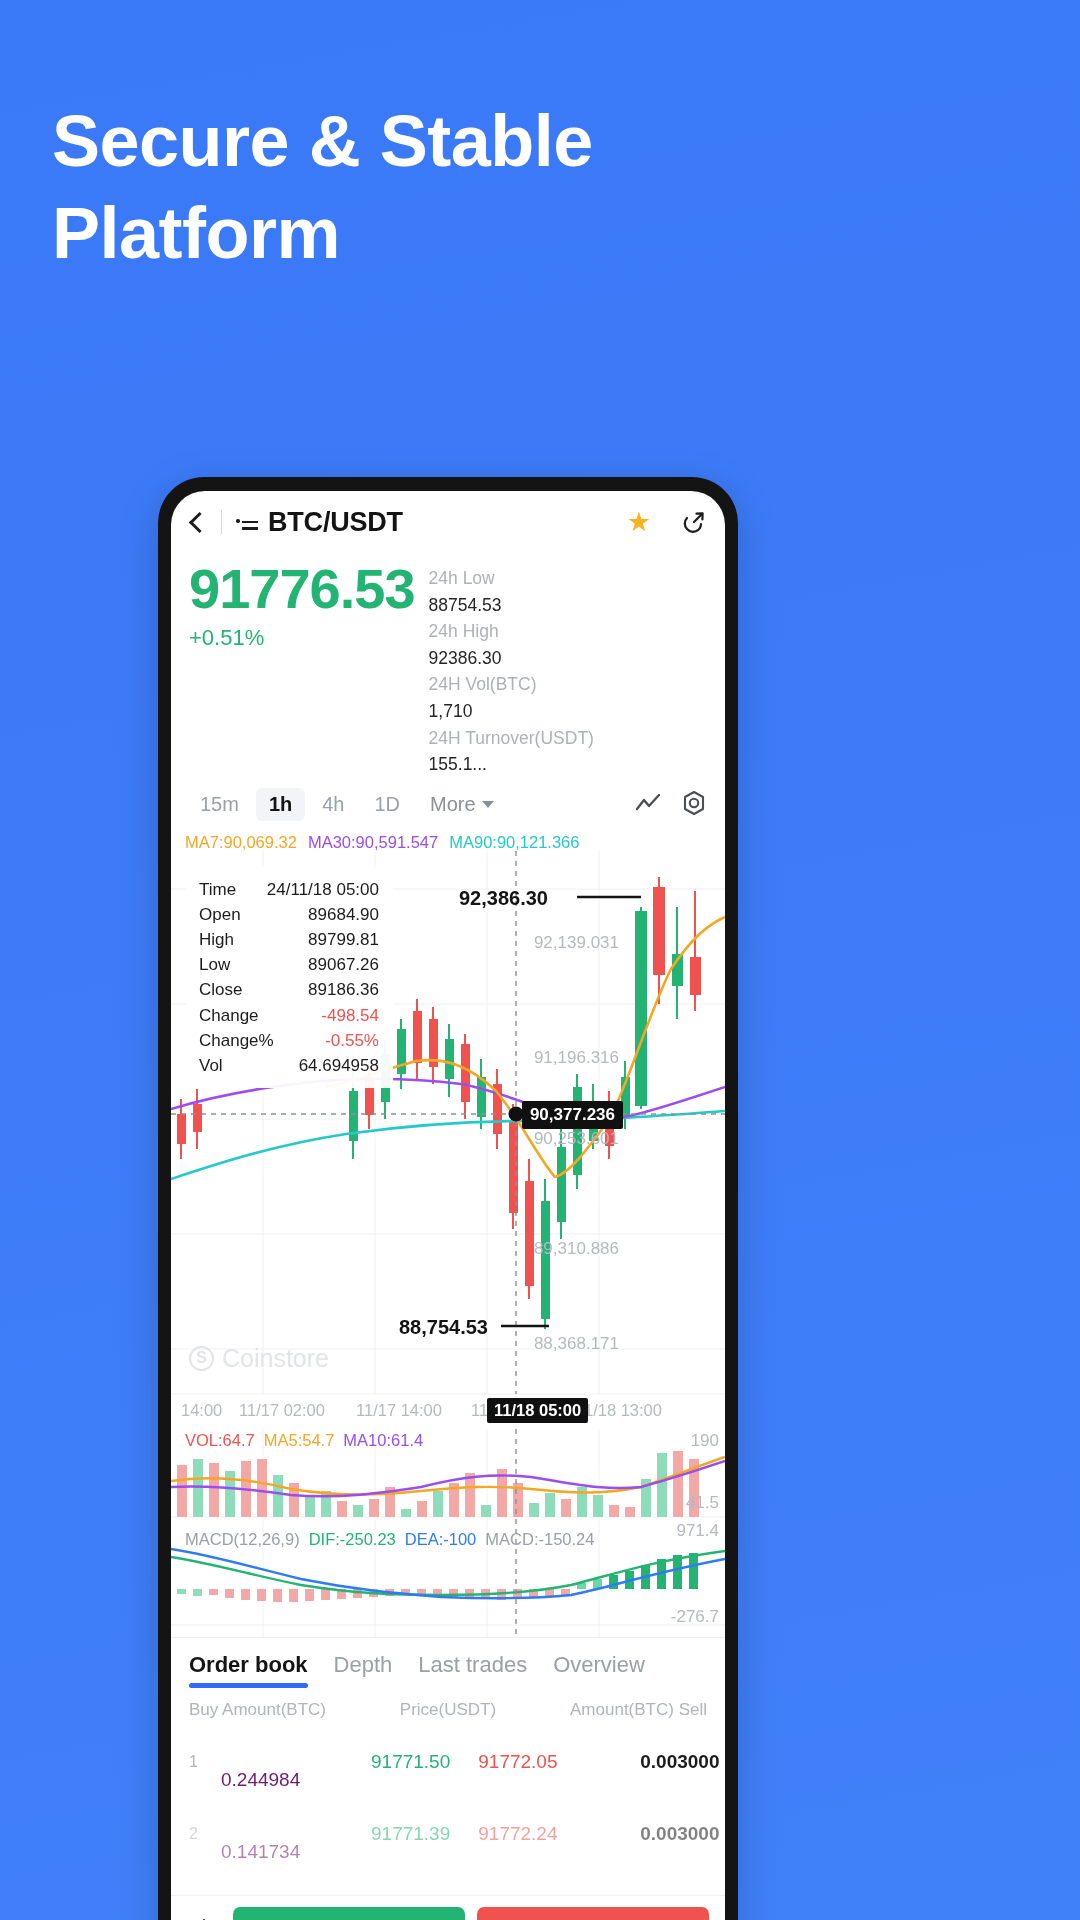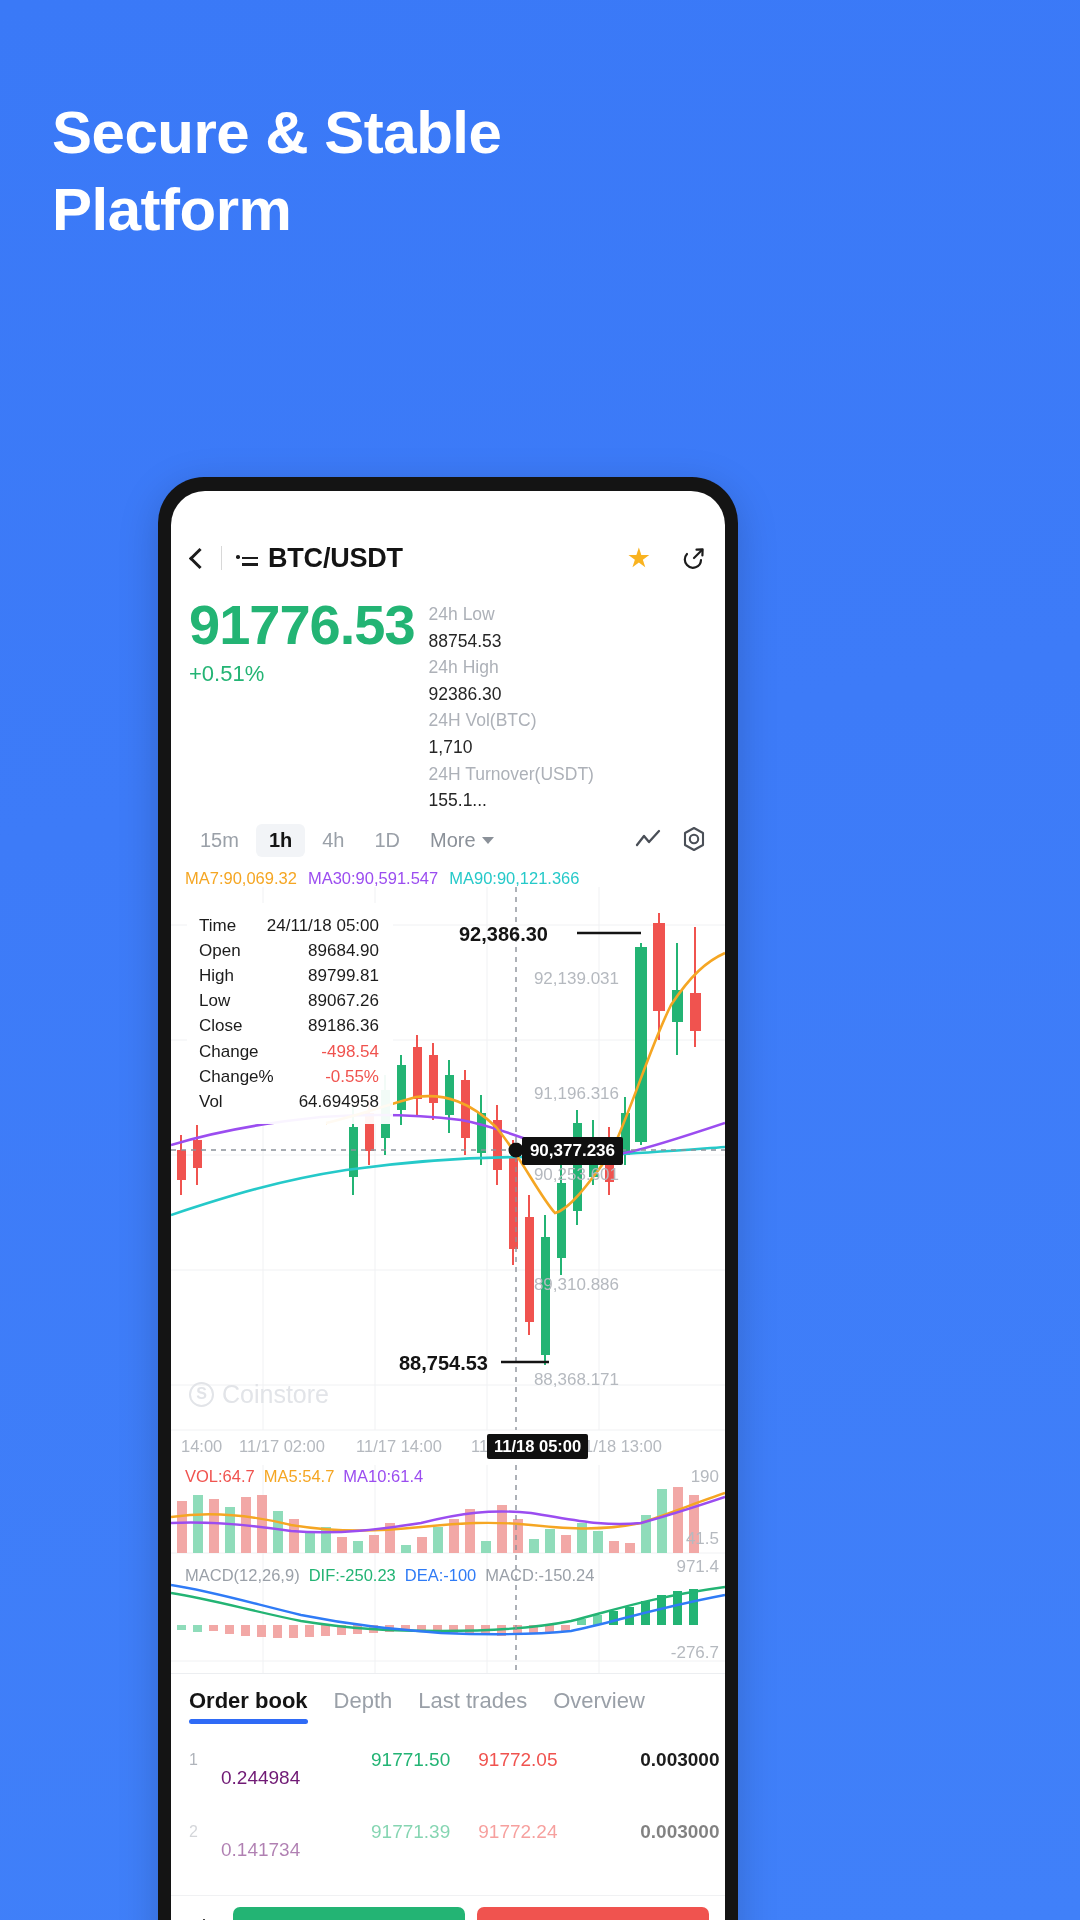--- a/index.html
+++ b/index.html
@@ -14,21 +14,21 @@
     background: linear-gradient(170deg, #3a79f7 0%, #3d7bf8 40%, #4080f9 100%);
     overflow: hidden;
   }
 
   
   .headline {
     position: absolute;
     left: 52px; top: 95px;
     width: 900px;
     color: #ffffff;
-    font-size: 60px;
+    font-size: 72px;
     font-weight: bold;
     line-height: 1.28;
     letter-spacing: -0.5px;
   }
   .headline .l2 { display:block; }
 
   
   #phone {
     position: absolute;
     left: 158px; top: 477px;
@@ -45,21 +45,20 @@
     border-radius: 34px 34px 0 0;
     overflow: hidden;
   }
 
   
   .apphdr {
     display: flex; align-items: center;
     height: 62px;
     padding: 0 18px 0 14px;
     gap: 10px;
-    margin-top: 36px;
   }
   .backchev { width: 22px; height: 22px; position: relative; flex: 0 0 auto; }
   .backchev:before {
     content: ""; position: absolute; left: 7px; top: 4px;
     width: 12px; height: 12px;
     border-left: 3px solid #1c1c1c; border-bottom: 3px solid #1c1c1c;
     transform: rotate(45deg);
   }
   .vdiv { width:1px; height: 24px; background: #d8d8d8; margin: 0 4px; }
   .listicon { width: 22px; height: 18px; position: relative; flex:0 0 auto; }
@@ -600,20 +599,25 @@
         <div class="axlabel" style="top:78px">-276.7</div>
       </div>
 
       <div class="obwrap">
         <div class="obtabs">
           <div class="obtab active">Order book</div>
           <div class="obtab">Depth</div>
           <div class="obtab">Last trades</div>
           <div class="obtab">Overview</div>
         </div>
+        <div class="obhdr">
+          <span class="obh1">Buy Amount(BTC)</span>
+          <span class="obh2">Price(USDT)</span>
+          <span class="obh3">Amount(BTC) Sell</span>
+        </div>
         <div class="obrow">
           <div class="bidbar" style="left:236px; width:78px;"></div>
           <span class="obn">1</span>
           <span class="obamt">0.244984</span>
           <span class="obbid">91771.50</span>
           <span class="obask">91772.05</span>
           <span class="obamt2">0.003000</span>
           <span class="obn2">1</span>
         </div>
         <div class="obrow faded">

